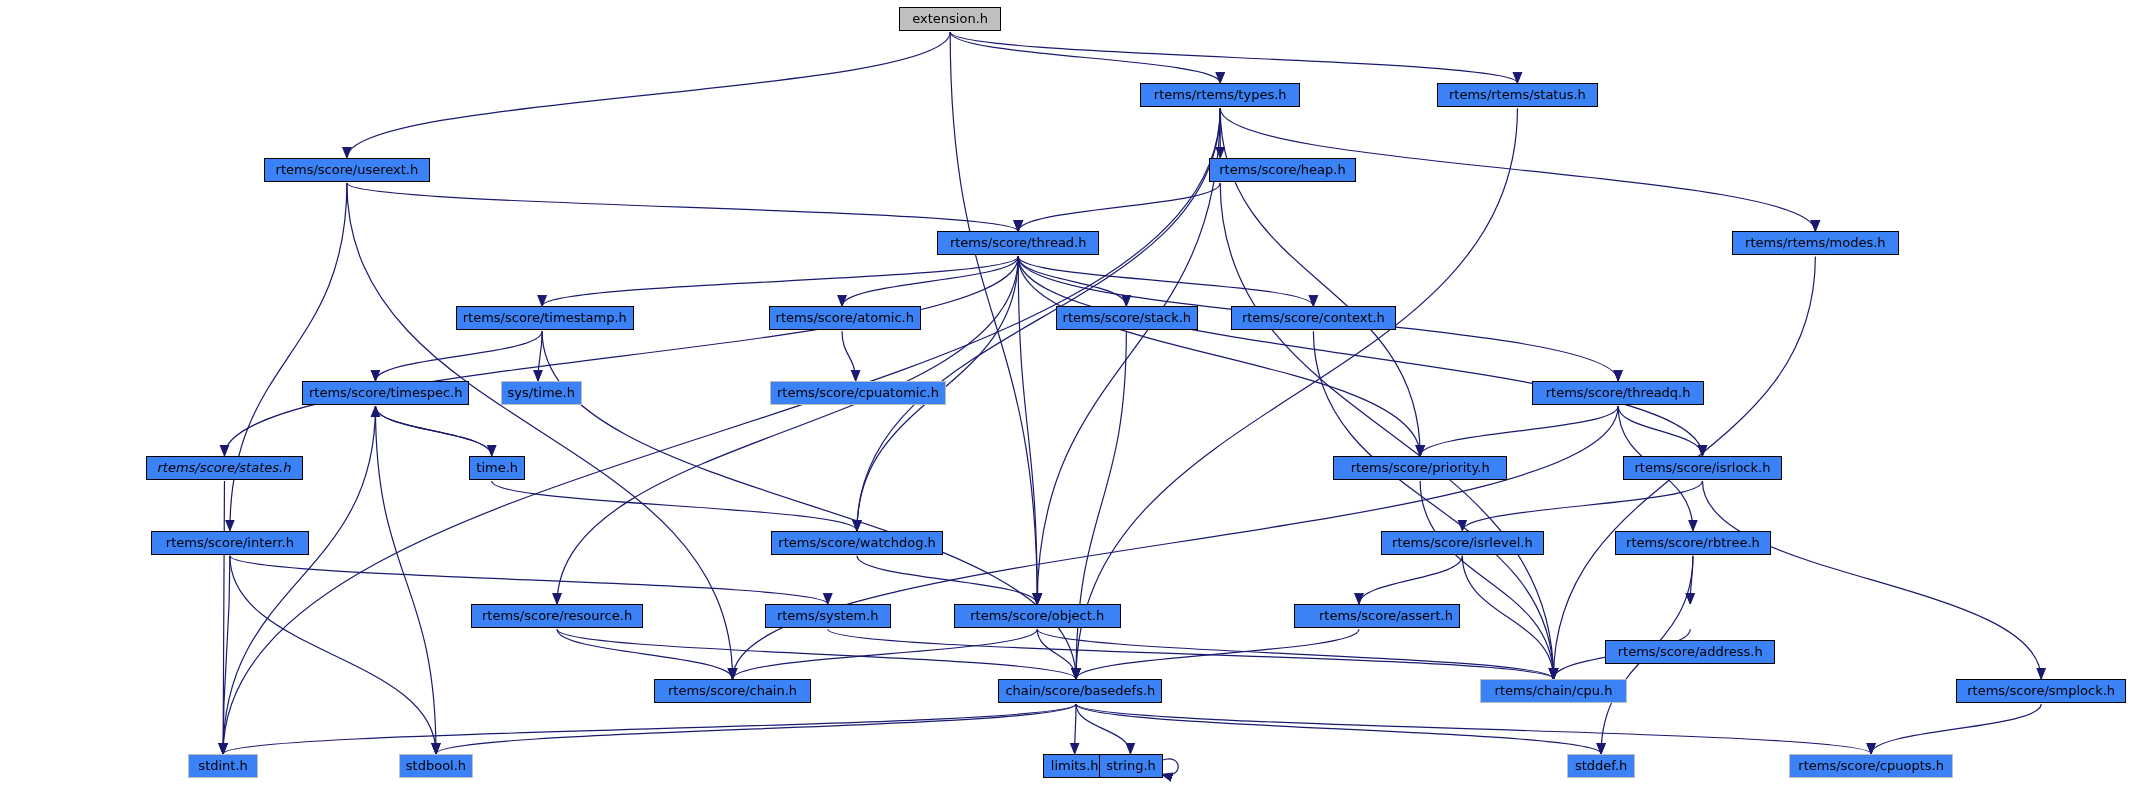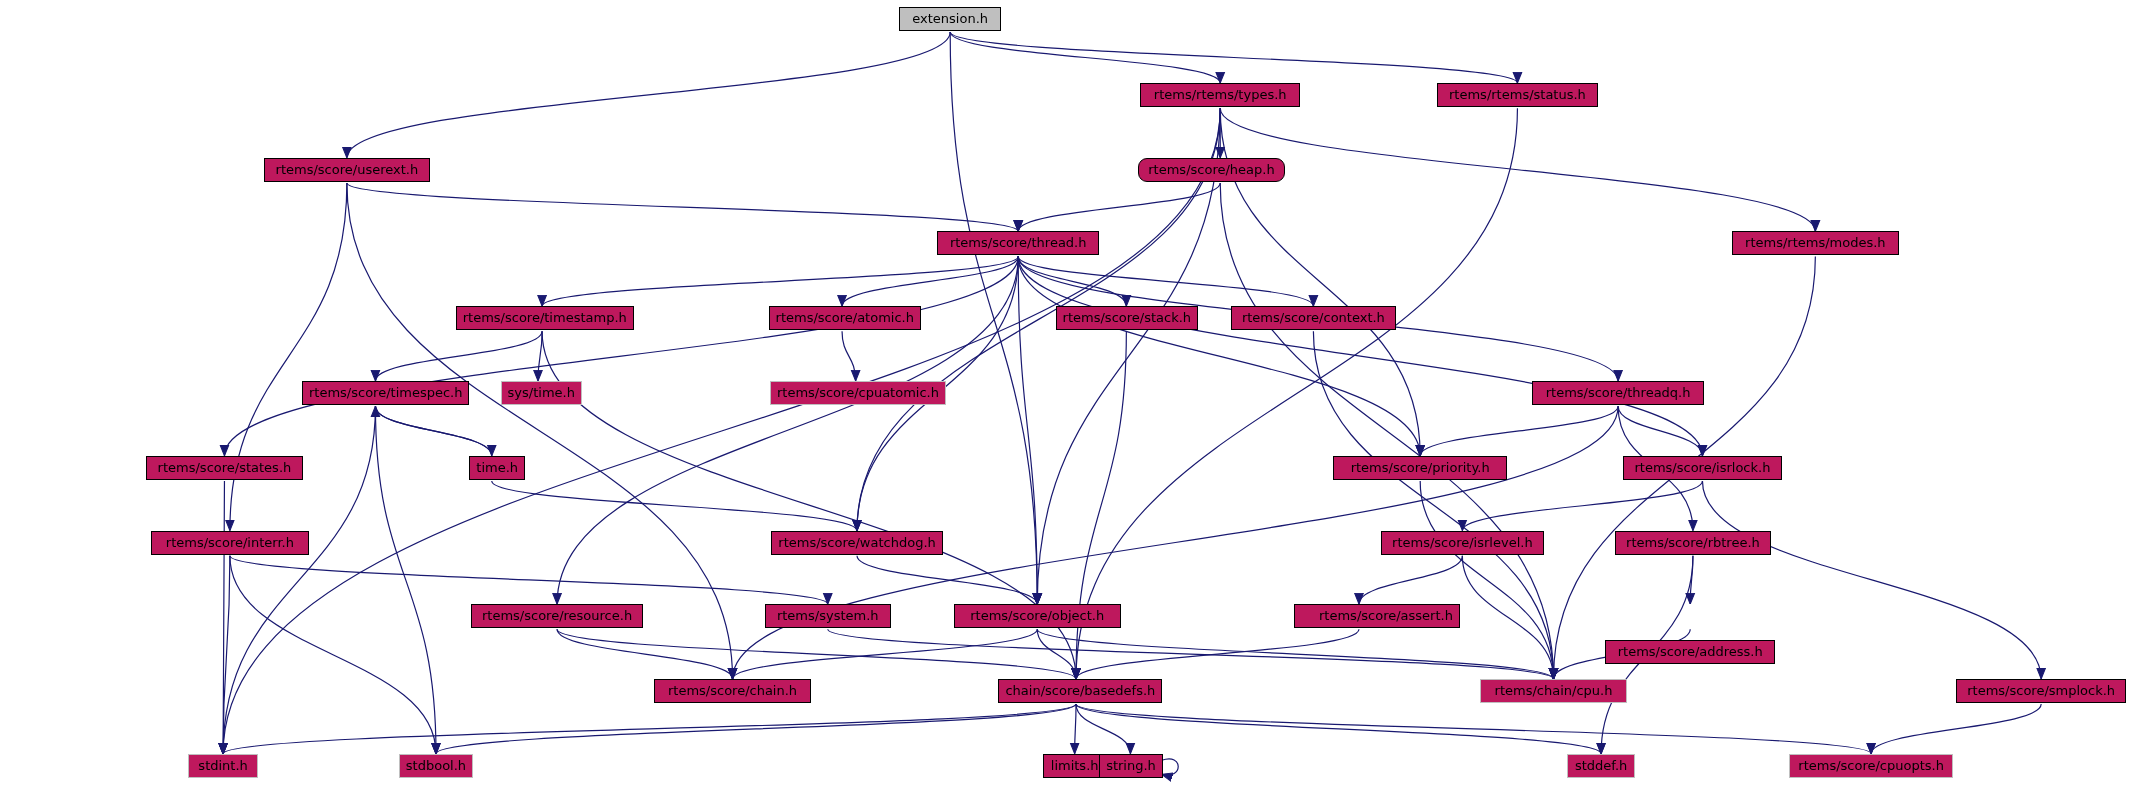--- a/index.html
+++ b/index.html
@@ -1,20 +1,20 @@
 <!DOCTYPE html>
 <html><head>
 <meta charset="utf-8">
 <style>
   html, body { margin:0; padding:0; background:#ffffff; }
   body { width:2133px; height:785px; position:relative; overflow:hidden;
          font-family:"DejaVu Sans", sans-serif; }
   #graph { position:absolute; left:0; top:0; width:2008px; height:785px; }
   .node { position:absolute; height:24px; box-sizing:border-box; border:1.5px solid #000;
-          background:#be185d; font-size:13px; line-height:21px; text-align:center;
+          background:#3b82f6; font-size:13px; line-height:21px; text-align:center;
           white-space:nowrap; color:#000; padding:0 6px; cursor:pointer; }
   .node.missing { border-color:#bfbfbf; }
   .node.root { background:#bfbfbf; border-color:#000; }
   svg .edge { fill:none; stroke:#191970; stroke-width:1.2; }
   svg .arrow { fill:#191970; stroke:#191970; }
 </style>
 </head>
 <body>
 
 <div id="graph">
@@ -94,32 +94,32 @@
       <path d="M1076.0223214285716,704.0821490467938 C1076.0223214285716,728.8954939341422 1130.435586734694,728.8954939341422 1130.435586734694,753.7088388214905" class="edge" marker-end="url(#ah)"></path>
       <path d="M1076.0223214285716,704.0821490467938 C1076.0223214285716,728.8954939341422 1601.110331632653,728.8954939341422 1601.110331632653,753.7088388214905" class="edge" marker-end="url(#ah)"></path>
       <path d="M1076.0223214285716,704.0821490467938 C1076.0223214285716,728.8954939341422 1871.1361607142856,728.8954939341422 1871.1361607142856,753.7088388214905" class="edge" marker-end="url(#ah)"></path>
       <path d="M1161.7232142857142,760.3088388214906 C1183.7232142857142,752.3088388214906 1183.7232142857142,780.3088388214906 1161.7232142857142,774.3088388214906" class="edge" marker-end="url(#ah)"></path>
     </svg>
   <div id="nodes">
       <div class="node root" style="left: 899.179px; top: 6.80243px; min-width: 102.025px;">extension.h</div>
       <div class="node" style="left: 1139.96px; top: 82.9896px; min-width: 160.519px;">rtems/rtems/types.h</div>
       <div class="node" style="left: 1436.51px; top: 82.9896px; min-width: 161.879px;">rtems/rtems/status.h</div>
       <div class="node" style="left: 263.904px; top: 157.816px; min-width: 165.96px;">rtems/score/userext.h</div>
-      <div class="node" style="left: 1138px; top: 157.816px; min-width: 146.916px; border-radius: 9px;">rtems/score/heap.h</div>
+      <div class="node" style="left: 1209px; top: 157.816px; min-width: 146.916px;">rtems/score/heap.h</div>
       <div class="node" style="left: 937.268px; top: 231.282px; min-width: 161.879px;">rtems/score/thread.h</div>
       <div class="node" style="left: 1731.7px; top: 231.282px; min-width: 167.321px;">rtems/rtems/modes.h</div>
       <div class="node" style="left: 455.711px; top: 306.109px; min-width: 172.762px;">rtems/score/timestamp.h</div>
       <div class="node" style="left: 768.587px; top: 306.109px; min-width: 146.916px;">rtems/score/atomic.h</div>
       <div class="node" style="left: 1055.62px; top: 306.109px; min-width: 141.474px;">rtems/score/stack.h</div>
       <div class="node" style="left: 1231.1px; top: 306.109px; min-width: 164.6px;">rtems/score/context.h</div>
       <div class="node" style="left: 301.994px; top: 380.936px; min-width: 146.916px;">rtems/score/timespec.h</div>
       <div class="node missing" style="left: 500.602px; top: 380.936px; min-width: 74.8182px;">sys/time.h</div>
       <div class="node missing" style="left: 769.948px; top: 380.936px; min-width: 171.402px;">rtems/score/cpuatomic.h</div>
       <div class="node" style="left: 1531.73px; top: 380.936px; min-width: 172.762px;">rtems/score/threadq.h</div>
-      <div class="node" style="left: 145.555px; top: 455.763px; min-width: 157.798px;">rtems/score/states.h</div>
+      <div class="node" style="left: 145.555px; top: 455.763px; min-width: 157.798px; font-style: italic;">rtems/score/states.h</div>
       <div class="node" style="left: 469.314px; top: 455.763px; min-width: 44.8909px;">time.h</div>
       <div class="node" style="left: 1333.12px; top: 455.763px; min-width: 174.122px;">rtems/score/priority.h</div>
       <div class="node" style="left: 1622.88px; top: 455.763px; min-width: 159.159px;">rtems/score/isrlock.h</div>
       <div class="node" style="left: 150.997px; top: 530.589px; min-width: 157.798px;">rtems/score/interr.h</div>
       <div class="node" style="left: 771.308px; top: 530.589px; min-width: 171.402px;">rtems/score/watchdog.h</div>
       <div class="node" style="left: 1380.74px; top: 530.589px; min-width: 163.24px;">rtems/score/isrlevel.h</div>
       <div class="node" style="left: 1614.71px; top: 530.589px; min-width: 156.438px;">rtems/score/rbtree.h</div>
       <div class="node" style="left: 470.675px; top: 604.055px; min-width: 172.762px;">rtems/score/resource.h</div>
       <div class="node" style="left: 764.506px; top: 604.055px; min-width: 126.511px;">rtems/system.h</div>
       <div class="node" style="left: 953.592px; top: 604.055px; min-width: 167.321px;">rtems/score/object.h</div>

